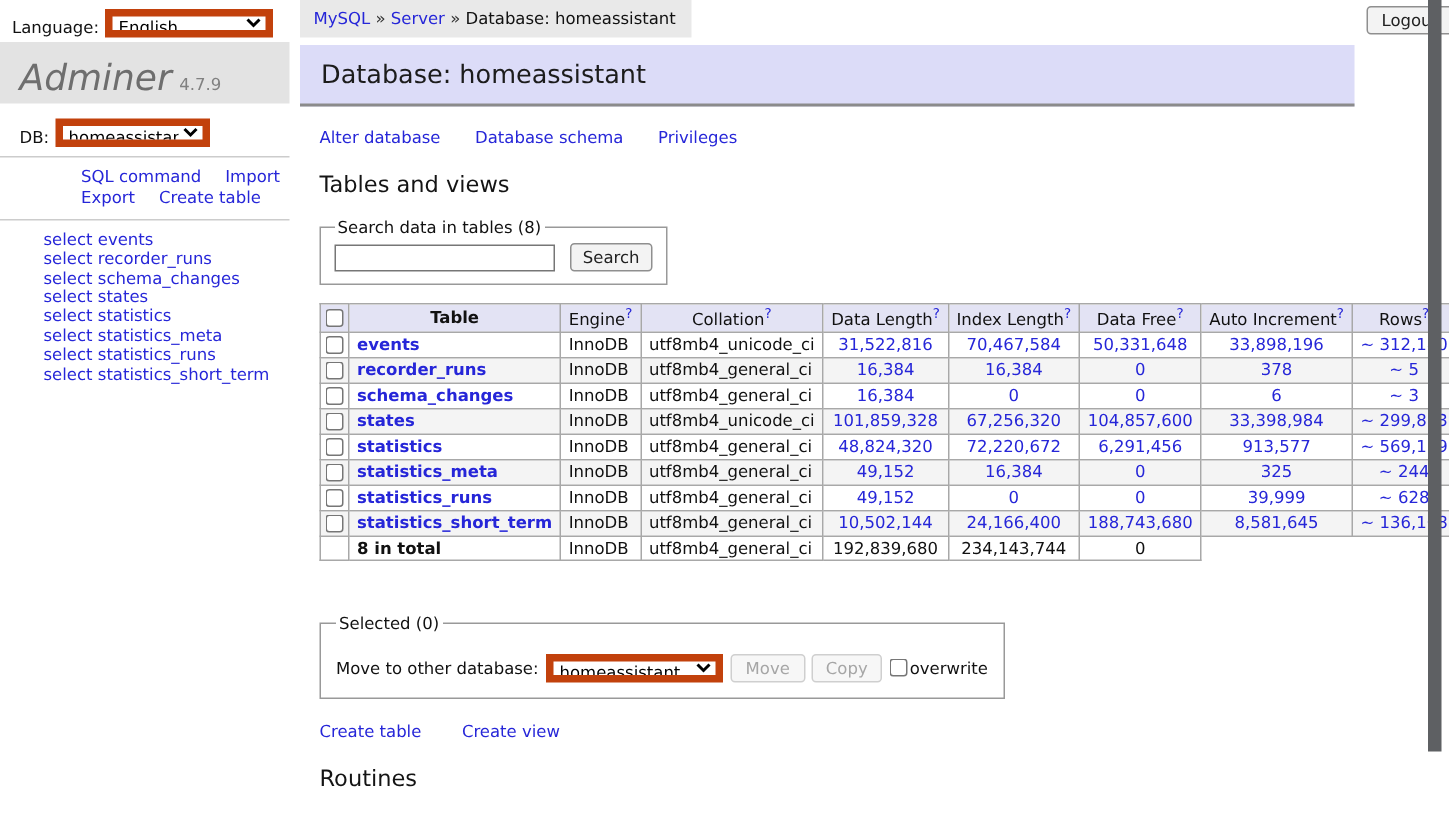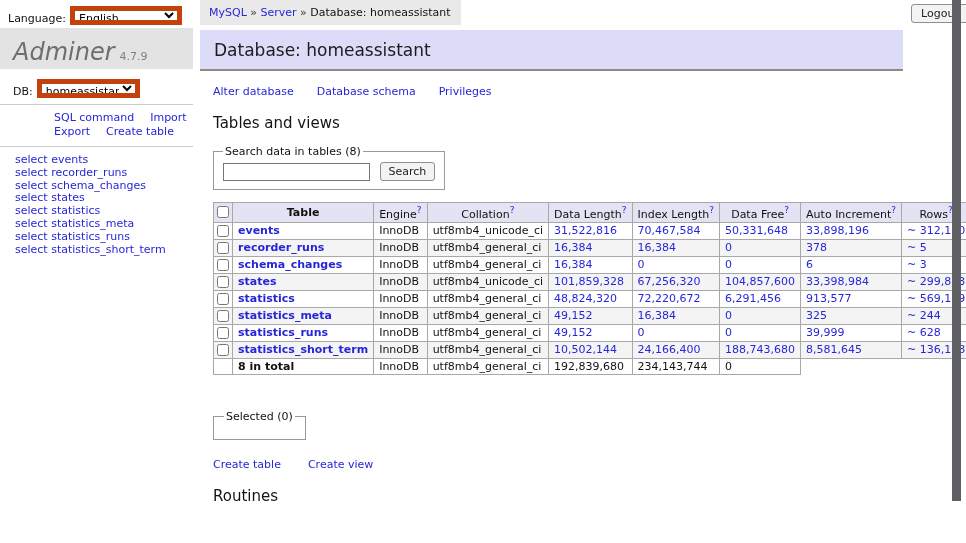--- a/index.html
+++ b/index.html
@@ -30,42 +30,42 @@
   #sidebar-logo { position:absolute; left:0; top:28px; width:193px; height:41px; background:#e3e3e3;
                   padding:10px 0 0 13px; }
   #sidebar-logo .logo-text { font-style:italic; font-size:24px; color:#6e6e6e; }
   #sidebar-logo .logo-version { font-size:11px; color:#818181; margin-left:5px; }
   #db-row { position:absolute; left:13px; top:79px; }
   #db-row select { width:103px; margin-left:4px; }
   .side-hr { position:absolute; left:0; width:193px; border:0; border-top:1px solid #ccc; margin:0; }
   #side-hr1 { top:104px; } #side-hr2 { top:146px; }
   #cmd-links { position:absolute; left:13px; top:111px; line-height:14px;margin-left:41px; }
   #cmd-links a { margin-right:16px; }
-  #table-links { position:absolute; left:15px; top:154px; line-height:12.8px; }
+  #table-links { position:absolute; left:29px; top:154px; line-height:12.8px; }
   #table-links p { margin:0; }
   
   #main { position:absolute; left:213px; top:72px; width:700px; }
   #db-actions { margin:13px 0 0; }
   #db-actions a { margin-right:23px; }
   h3 { font-size:15px; font-weight:normal; margin:16px 0 0; color:#141414; }
   fieldset { border:1px solid #999; margin:13px 0 0; padding:4px 9px 8px; display:inline-block; }
   legend { font-size:11px; padding:0 2px; }
   #search-fieldset input[type=text] { width:147px; vertical-align:middle; }
   #search-fieldset button { margin-left:6px; padding:2px 8px; vertical-align:middle; }
   
   table { border-collapse:collapse; margin-top:12px; table-layout:fixed; }
   th,td { border:1px solid #a8a8a8; padding:1px 5px; height:16px; font-size:11px;
           overflow:hidden; white-space:nowrap; }
   thead th { background:#e3e3f4; font-weight:normal; }
   th.col-table { font-weight:bold; }
   sup a { font-size:9px; }
   td.c-check, th.c-check { text-align:center; padding:1px 2px; }
   input[type=checkbox] { width:12px; height:12px; margin:1px; vertical-align:middle; }
   td.c-name a { font-weight:bold; }
-  td.c-num { text-align:left;margin-top:17px; }
+  td.c-num { text-align:center;margin-top:17px; }
   tr.even td { background:#f4f4f4; }
   tr.total td { background:#fff; }
   tr.total td.c-name { font-weight:bold; }
   
   #selected-fieldset { margin-top:35px; padding:6px 10px 10px; }
   #selected-fieldset .op-row button { margin-right:4px; }
   #selected-fieldset .move-row { margin-top:8px; }
   #selected-fieldset .move-row select { width:118px; margin:0 5px; vertical-align:middle; }
   #selected-fieldset .move-row button { margin-right:4px; vertical-align:middle; }
   #selected-fieldset .move-row label { vertical-align:middle; }
@@ -229,20 +229,23 @@
           <td>utf8mb4_general_ci</td>
           <td class="c-num">192,839,680</td>
           <td class="c-num">234,143,744</td>
           <td class="c-num">0</td>
         </tr>
       </tbody>
   </table>
 
   <fieldset id="selected-fieldset">
     <legend>Selected (0)</legend>
+    <div class="move-row">
+      <label>Move to other database:</label><select><option>homeassistant</option></select><button disabled="">Move</button><button disabled="">Copy</button><input type="checkbox" style=""><label>overwrite</label>
+    </div>
   </fieldset>
 
   <p class="links-row" id="create-links"><a>Create table</a><a>Create view</a></p>
   <h3>Routines</h3>
   
   
 </div>
 
 <div id="scrollbar-thumb"></div>
 

